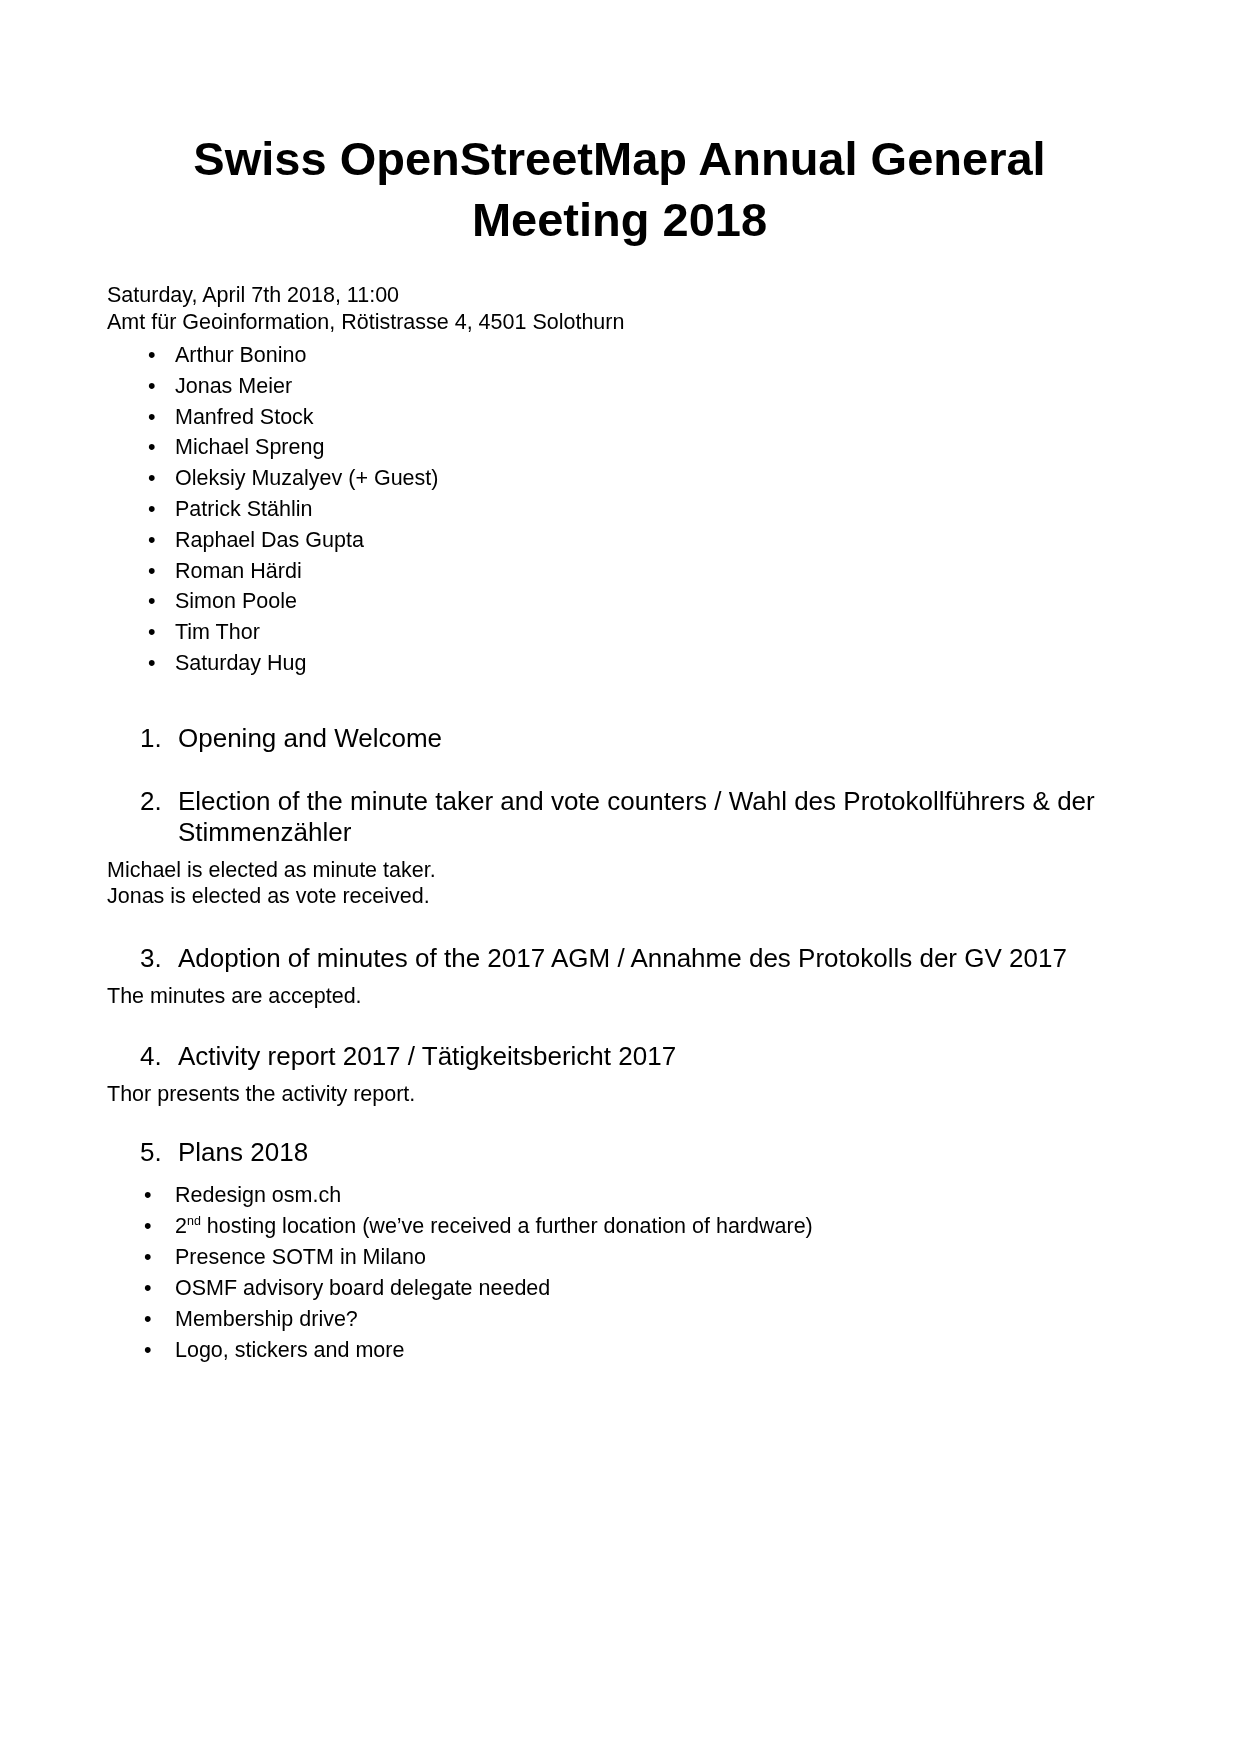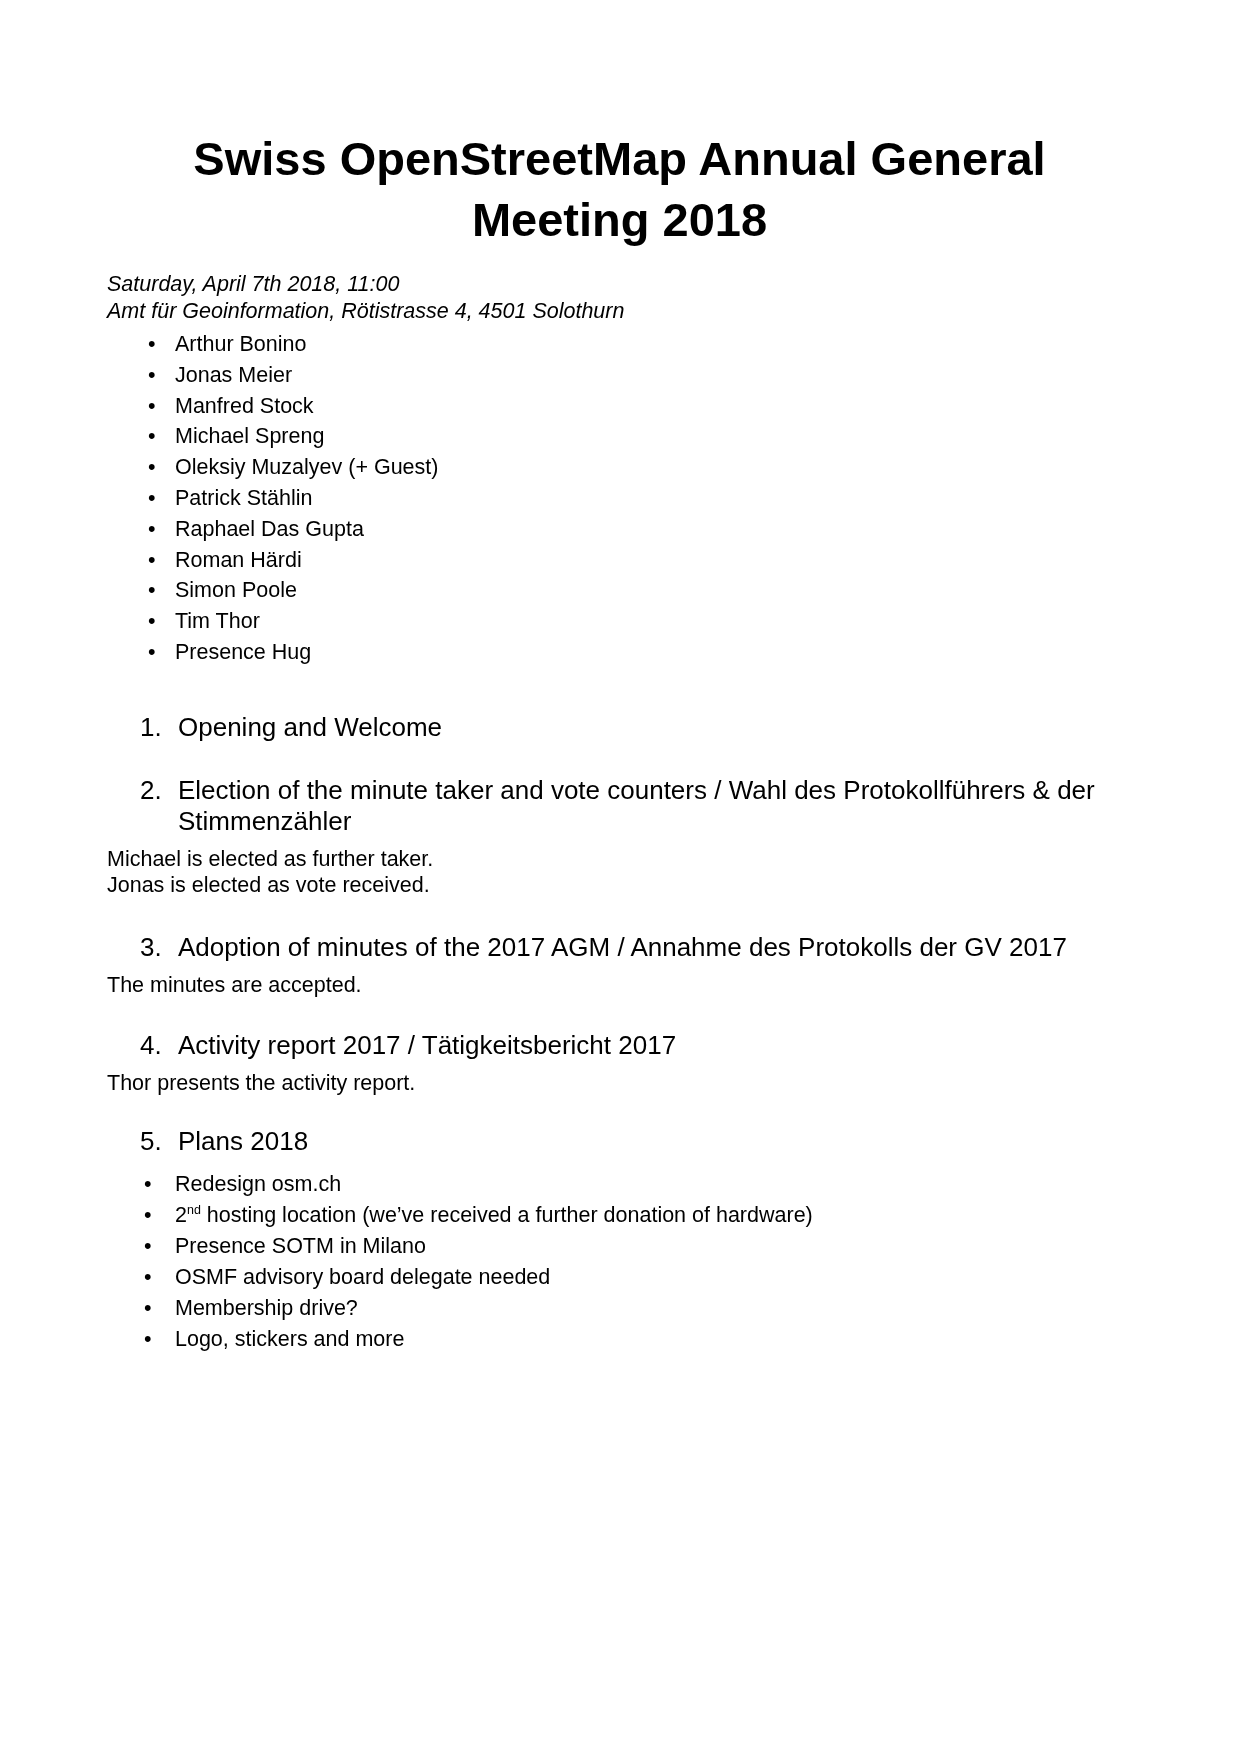--- a/index.html
+++ b/index.html
@@ -21,22 +21,21 @@
     padding: 128px 107px 0 107px;
   }
   .doc-title {
     font-size: 47px;
     line-height: 61px;
     font-weight: bold;
     text-align: center;
     margin: 0;
   }
   .meta {
-    margin-top: 21px;
-    font-style: italic;
+    margin-top: 32px;
   }
   .meta-line {
     font-size: 21.5px;
     line-height: 27px;
   }
   .present-label {
     margin-top: 27px;
     font-size: 21.5px;
     line-height: 27px;
   }
@@ -120,30 +119,30 @@
       <li><span class="bullet">•</span><span>Arthur Bonino</span></li>
       <li><span class="bullet">•</span><span>Jonas Meier</span></li>
       <li><span class="bullet">•</span><span>Manfred Stock</span></li>
       <li><span class="bullet">•</span><span>Michael Spreng</span></li>
       <li><span class="bullet">•</span><span>Oleksiy Muzalyev (+ Guest)</span></li>
       <li><span class="bullet">•</span><span>Patrick Stählin</span></li>
       <li><span class="bullet">•</span><span>Raphael Das Gupta</span></li>
       <li><span class="bullet">•</span><span>Roman Härdi</span></li>
       <li><span class="bullet">•</span><span>Simon Poole</span></li>
       <li><span class="bullet">•</span><span>Tim Thor</span></li>
-      <li><span class="bullet">•</span><span>Presence Hug</span></li>
+      <li><span class="bullet">•</span><span>Saturday Hug</span></li>
     </ul>
 
   <div id="sections">
       <div class="section sec-1">
         <h2 class="section-heading"><span class="num">1.</span><span>Opening and Welcome</span></h2>
       </div>
       <div class="section sec-2">
         <h2 class="section-heading"><span class="num">2.</span><span>Election of the minute taker and vote counters / Wahl des Protokollführers &amp; der Stimmenzähler</span></h2>
-        <p>Michael is elected as further taker.</p>
+        <p>Michael is elected as minute taker.</p>
         <p>Jonas is elected as vote received.</p>
       </div>
       <div class="section sec-3">
         <h2 class="section-heading"><span class="num">3.</span><span>Adoption of minutes of the 2017 AGM / Annahme des Protokolls der GV 2017</span></h2>
         <p>The minutes are accepted.</p>
       </div>
       <div class="section sec-4">
         <h2 class="section-heading"><span class="num">4.</span><span>Activity report 2017 / Tätigkeitsbericht 2017</span></h2>
         <p>Thor presents the activity report.</p>
       </div>

